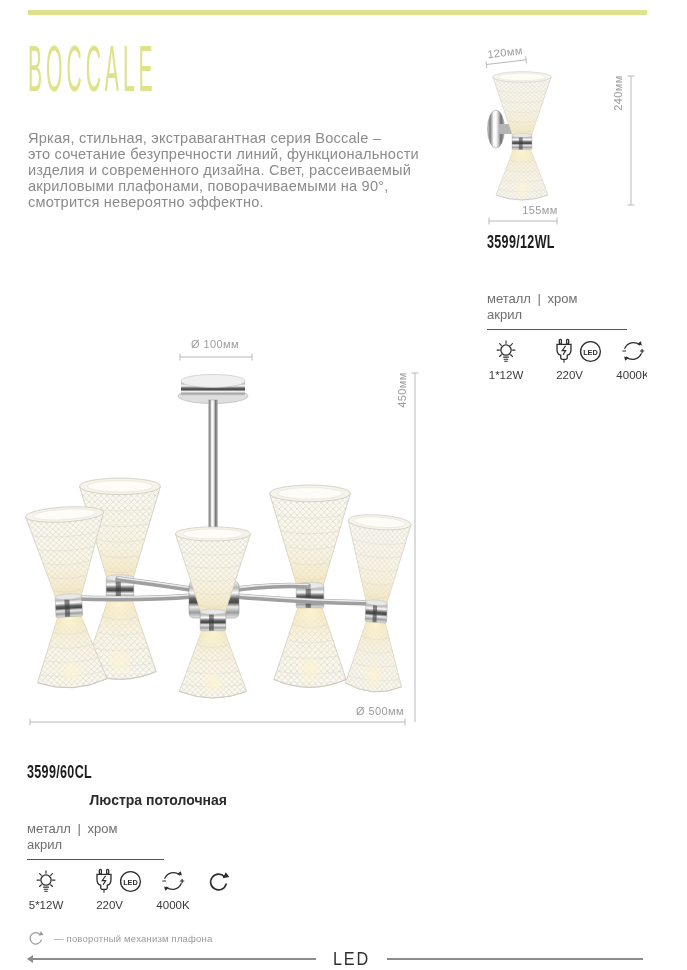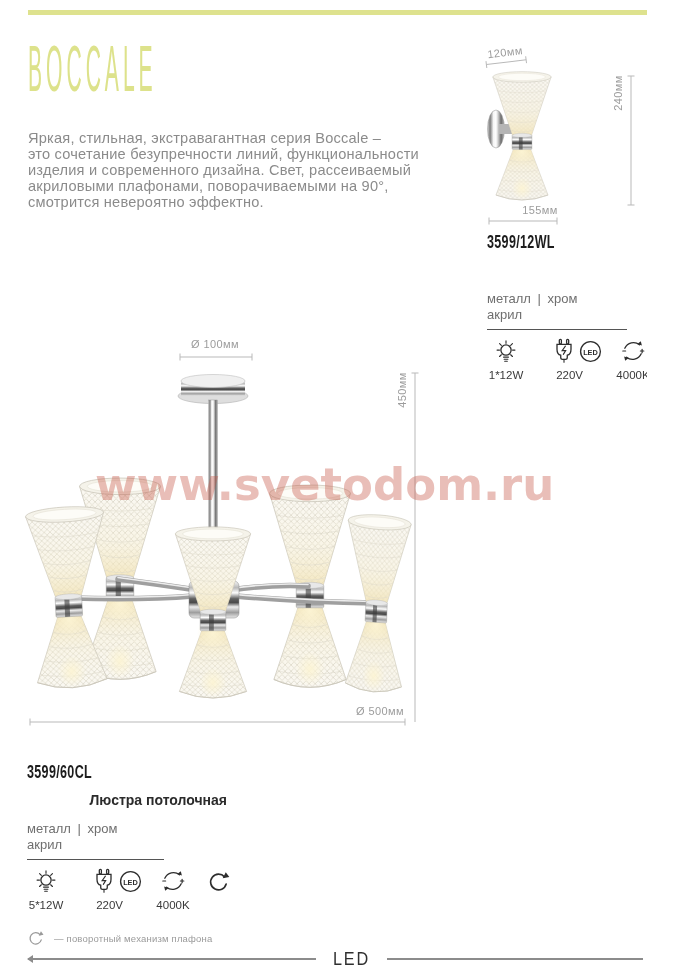--- a/index.html
+++ b/index.html
@@ -289,21 +289,20 @@
       <rect x="192" y="249" width="13" height="37" fill="#2f2f2f" opacity="0.85"></rect>
       <rect x="191" y="286" width="15" height="8" fill="#4a4a4a"></rect>
       <ellipse cx="198.5" cy="295" rx="8" ry="2.5" fill="#6e6e6e"></ellipse>
     </g>
 
     <use href="#shade" transform="translate(12,174) scale(0.83,0.93) rotate(-3 50 100)"></use>
     <use href="#shade" transform="translate(328,182) scale(0.67,0.91) rotate(3 50 100)"></use>
     <use href="#shade" transform="translate(158,194) scale(0.8,0.88)"></use>
   </svg>
 
-  <div class="watermark">www.svetodom.ru</div>
 
   <div class="product product-2">
     <div class="prod-code">3599/60CL</div>
     <div class="prod-type">Люстра потолочная</div>
     <div class="prod-mat">
       <div>металл | хром</div>
       <div>акрил</div>
     </div>
     <div class="prod-divider"></div>
     <div class="spec-row">

